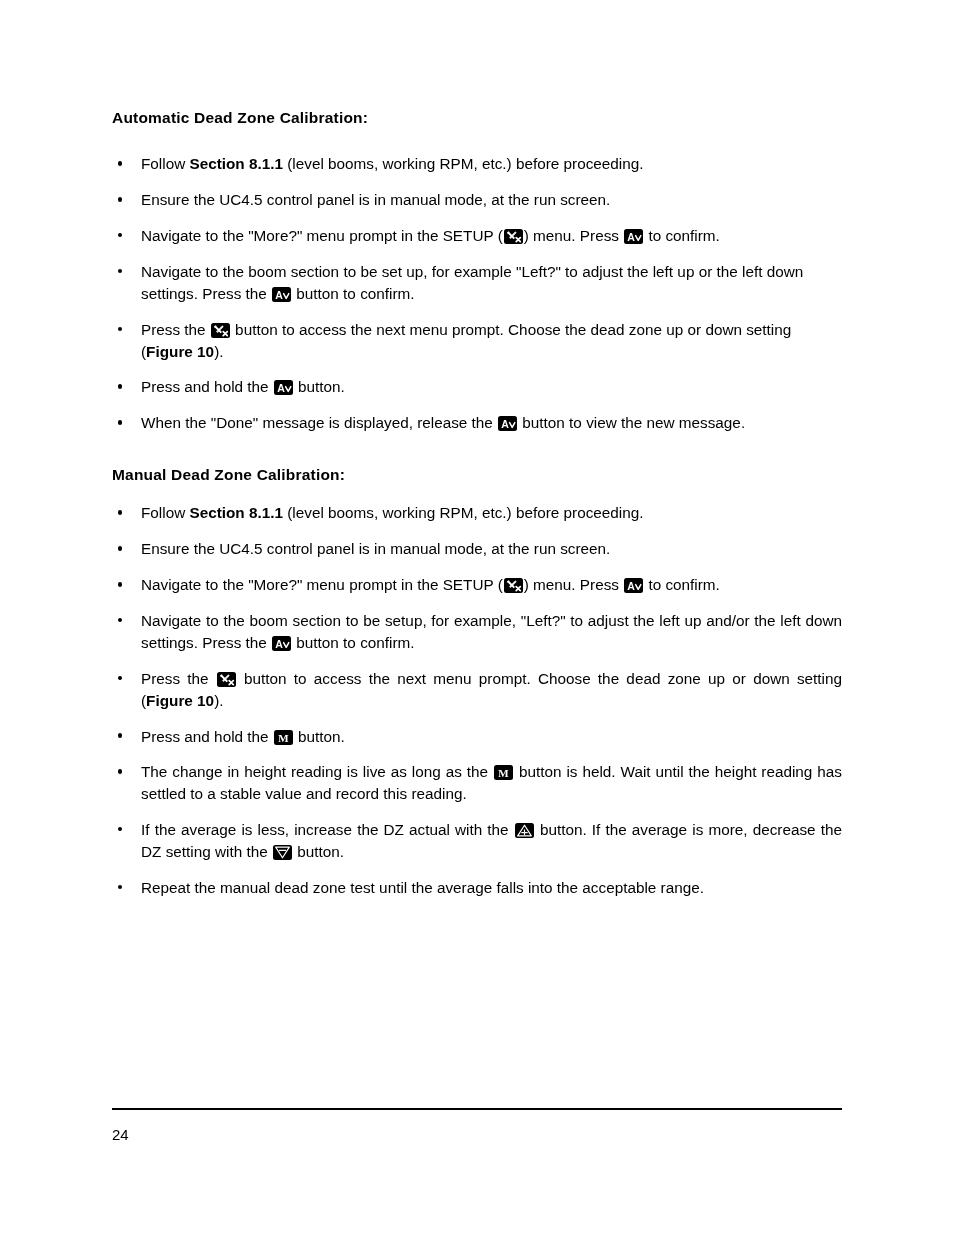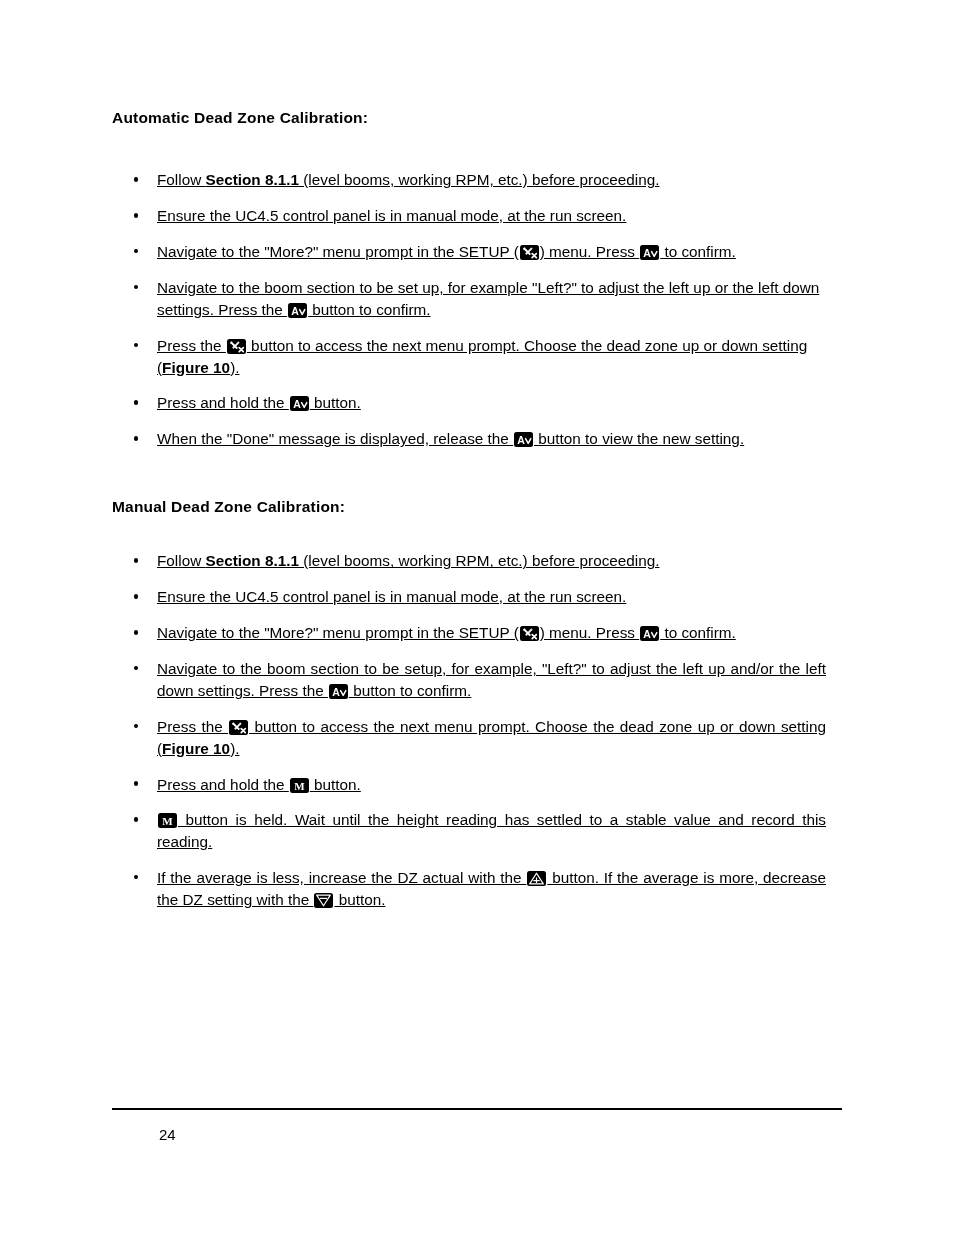--- a/index.html
+++ b/index.html
@@ -31,23 +31,22 @@
     margin: 0;
     line-height: 1.25;
   }
   .heading-gap-1 { height: 26px; }
   .heading-gap-2 { height: 18px; }
   .section-gap   { height: 31px; }
 
   
   ul.bullets {
     list-style: none;
-    margin: 16px;
+    margin: 0;
     padding: 0;
-    text-decoration: underline;
   }
   ul.bullets > li {
     position: relative;
     padding-left: 29px;
     margin: 0 0 14px 0;
     font-size: 15.3px;
     line-height: 1.43;
   }
   ul.bullets > li:last-child { margin-bottom: 0; }
   ul.bullets > li .bullet-dot {
@@ -85,21 +84,20 @@
     width: 730px;
     height: 1.6px;
     background: #000;
   }
   .page-number {
     position: absolute;
     left: 112px;
     top: 1124px;
     font-size: 15px;
     line-height: 1.4;
-    margin-left: 47px;
   }
 </style>
 </head>
 <body>
 
 <div class="page">
 
   <div class="content" id="body-root">
       <h2 class="section-heading">Automatic Dead Zone Calibration:</h2>
       <div class="heading-gap-1"></div>
@@ -143,21 +141,21 @@
           <span class="para"><span>Press and hold the </span><span class="icon-btn"><svg viewBox="0 0 19 15" width="19" height="15">
                 <text x="3.2" y="11.6" fill="#fff" font-size="10.5" font-family="&quot;Liberation Sans&quot;, sans-serif" font-weight="bold">A</text>
                 <path d="M11.6 6.6 L14.2 11.4 L16.8 6.6" fill="none" stroke="#fff" stroke-width="1.5" stroke-linecap="round" stroke-linejoin="round"></path>
               </svg></span><span> button.</span></span>
         </li>
         <li>
           <span class="bullet-dot"></span>
           <span class="para"><span>When the "Done" message is displayed, release the </span><span class="icon-btn"><svg viewBox="0 0 19 15" width="19" height="15">
                 <text x="3.2" y="11.6" fill="#fff" font-size="10.5" font-family="&quot;Liberation Sans&quot;, sans-serif" font-weight="bold">A</text>
                 <path d="M11.6 6.6 L14.2 11.4 L16.8 6.6" fill="none" stroke="#fff" stroke-width="1.5" stroke-linecap="round" stroke-linejoin="round"></path>
-              </svg></span><span> button to view the new setting.</span></span>
+              </svg></span><span> button to view the new message.</span></span>
         </li>
       </ul>
       <div class="section-gap"></div>
       <h2 class="section-heading">Manual Dead Zone Calibration:</h2>
       <div class="heading-gap-2"></div>
       <ul class="bullets">
         <li>
           <span class="bullet-dot"></span>
           <span class="para"><span>Follow </span><b>Section 8.1.1</b><span> (level booms, working RPM, etc.) before proceeding.</span></span>
         </li>
@@ -192,34 +190,38 @@
               </svg></span><span> button to access the next menu prompt.  Choose the dead zone up or down setting (</span><b>Figure 10</b><span>).</span></span>
         </li>
         <li>
           <span class="bullet-dot"></span>
           <span class="para"><span>Press and hold the </span><span class="icon-btn"><svg viewBox="0 0 19 15" width="19" height="15">
                 <text x="9.5" y="11.6" fill="#fff" font-size="11" text-anchor="middle" font-family="&quot;Liberation Serif&quot;, serif" font-weight="bold">M</text>
               </svg></span><span> button.</span></span>
         </li>
         <li class="justify">
           <span class="bullet-dot"></span>
-          <span class="para"><span class="icon-btn"><svg viewBox="0 0 19 15" width="19" height="15">
+          <span class="para"><span>The change in height reading is live as long as the </span><span class="icon-btn"><svg viewBox="0 0 19 15" width="19" height="15">
                 <text x="9.5" y="11.6" fill="#fff" font-size="11" text-anchor="middle" font-family="&quot;Liberation Serif&quot;, serif" font-weight="bold">M</text>
               </svg></span><span> button is held.  Wait until the height reading has settled to a stable value and record this reading.</span></span>
         </li>
         <li class="justify">
           <span class="bullet-dot"></span>
           <span class="para"><span>If the average is less, increase the DZ actual with the </span><span class="icon-btn"><svg viewBox="0 0 19 15" width="19" height="15">
                 <path d="M9.5 2.2 L16.3 12.9 L2.7 12.9 Z" fill="none" stroke="#fff" stroke-width="1.2" stroke-linejoin="round"></path>
                 <path d="M6.3 9.6 L12.7 9.6" stroke="#fff" stroke-width="1.2"></path>
                 <path d="M9.5 6.6 L9.5 12.0" stroke="#fff" stroke-width="1.2"></path>
               </svg></span><span> button. If the average is more, decrease the DZ setting with the </span><span class="icon-btn"><svg viewBox="0 0 19 15" width="19" height="15">
                 <path d="M2.7 2.1 L16.3 2.1 L9.5 12.8 Z" fill="none" stroke="#fff" stroke-width="1.2" stroke-linejoin="round"></path>
                 <path d="M6.0 5.4 L13.0 5.4" stroke="#fff" stroke-width="1.2"></path>
               </svg></span><span> button.</span></span>
         </li>
+        <li>
+          <span class="bullet-dot"></span>
+          <span class="para"><span>Repeat the manual dead zone test until the average falls into the acceptable range.</span></span>
+        </li>
       </ul>
     </div>
 
   <div class="footer-rule"></div>
   <div class="page-number">24</div>
 
 </div>
 
 </body></html>

